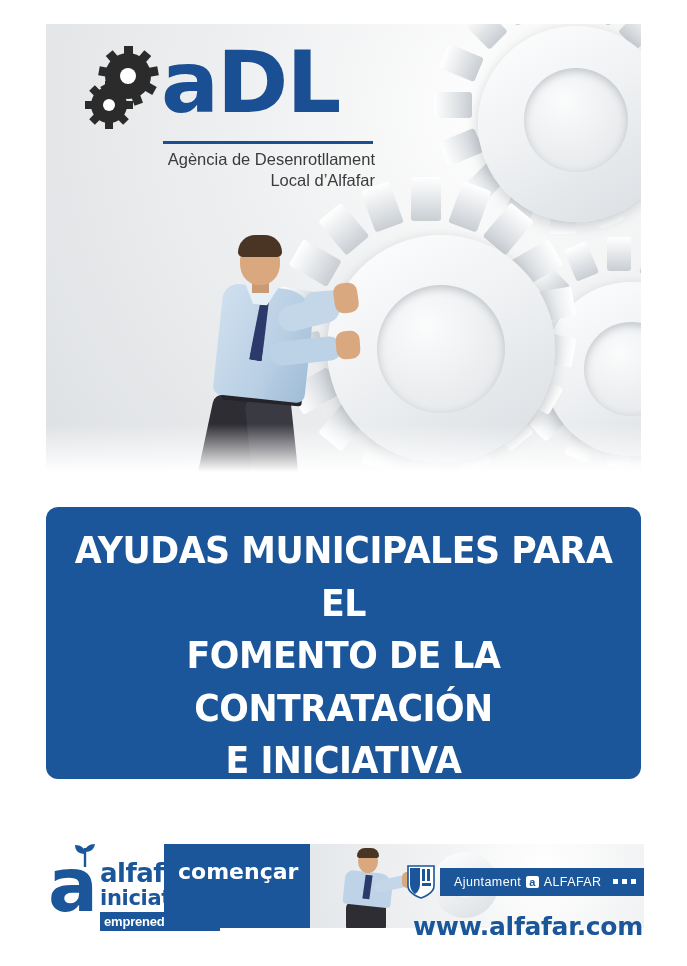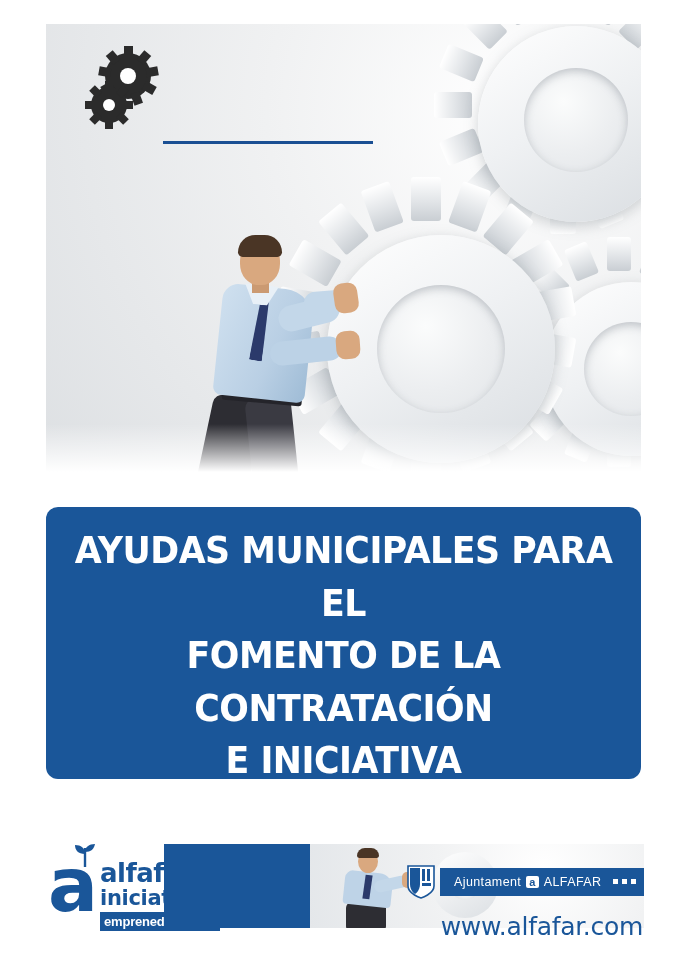--- a/index.html
+++ b/index.html
@@ -423,21 +423,21 @@
     left: 96px; top: 20px;
     width: 30px; height: 36px;
   }
 
   .web {
     position: absolute;
     right: 44px;
     top: 92px;
     font-family: "DejaVu Sans", sans-serif;
     font-size: 25px;
-    font-weight: normal;
+    font-weight: bold;
     color: #1a5699;
     letter-spacing: -0.3px;
   }
 </style>
 </head>
 <body>
 
 <div class="poster">
 
   <div class="hero">
@@ -548,21 +548,26 @@
         <div class="t" style="position: absolute; width: 8px; height: 10px; left: 18px; top: 18px; margin-left: -4px; margin-top: -5px; transform-origin: center center; transform: rotate(0deg) translate(0px, -19px);"></div>
             <div class="t" style="position: absolute; width: 8px; height: 10px; left: 18px; top: 18px; margin-left: -4px; margin-top: -5px; transform-origin: center center; transform: rotate(45deg) translate(0px, -19px);"></div>
             <div class="t" style="position: absolute; width: 8px; height: 10px; left: 18px; top: 18px; margin-left: -4px; margin-top: -5px; transform-origin: center center; transform: rotate(90deg) translate(0px, -19px);"></div>
             <div class="t" style="position: absolute; width: 8px; height: 10px; left: 18px; top: 18px; margin-left: -4px; margin-top: -5px; transform-origin: center center; transform: rotate(135deg) translate(0px, -19px);"></div>
             <div class="t" style="position: absolute; width: 8px; height: 10px; left: 18px; top: 18px; margin-left: -4px; margin-top: -5px; transform-origin: center center; transform: rotate(180deg) translate(0px, -19px);"></div>
             <div class="t" style="position: absolute; width: 8px; height: 10px; left: 18px; top: 18px; margin-left: -4px; margin-top: -5px; transform-origin: center center; transform: rotate(225deg) translate(0px, -19px);"></div>
             <div class="t" style="position: absolute; width: 8px; height: 10px; left: 18px; top: 18px; margin-left: -4px; margin-top: -5px; transform-origin: center center; transform: rotate(270deg) translate(0px, -19px);"></div>
             <div class="t" style="position: absolute; width: 8px; height: 10px; left: 18px; top: 18px; margin-left: -4px; margin-top: -5px; transform-origin: center center; transform: rotate(315deg) translate(0px, -19px);"></div>
           </div>
       </div>
+      <div class="logo-adl">aDL</div>
       <div class="logo-rule"></div>
+    </div>
+    <div class="logo-sub">
+      <div>Agència de Desenrotllament</div>
+      <div>Local d’Alfafar</div>
     </div>
   </div>
 
   <div class="banner">
     <div class="banner-line">AYUDAS MUNICIPALES PARA EL</div>
     <div class="banner-line">FOMENTO DE LA CONTRATACIÓN</div>
     <div class="banner-line">E INICIATIVA EMPRENDEDORA</div>
     <div class="banner-year">2014</div>
   </div>
 
@@ -576,20 +581,21 @@
           <path d="M13 12 C6 12, 3 8, 3 3 C9 3, 13 6, 13 12 Z" fill="#1a5699"></path>
           <path d="M13 10 C19 10, 22 7, 23 2 C17 2, 13 5, 13 10 Z" fill="#1a5699"></path>
         </svg>
       </div>
       <div class="af-word">alfafar</div>
       <div class="af-line2">iniciativa</div>
       <div class="af-line3">emprenedora</div>
     </div>
 
     <div class="ajudem">
+      <div>començar</div>
     </div>
 
     <div class="footer-photo">
       <div class="fp-man">
         <div class="fp-legs"></div>
         <div class="fp-shirt"></div>
         <div class="fp-arm"></div>
         <div class="fp-hand"></div>
         <div class="fp-tie"></div>
         <div class="fp-head"></div>

